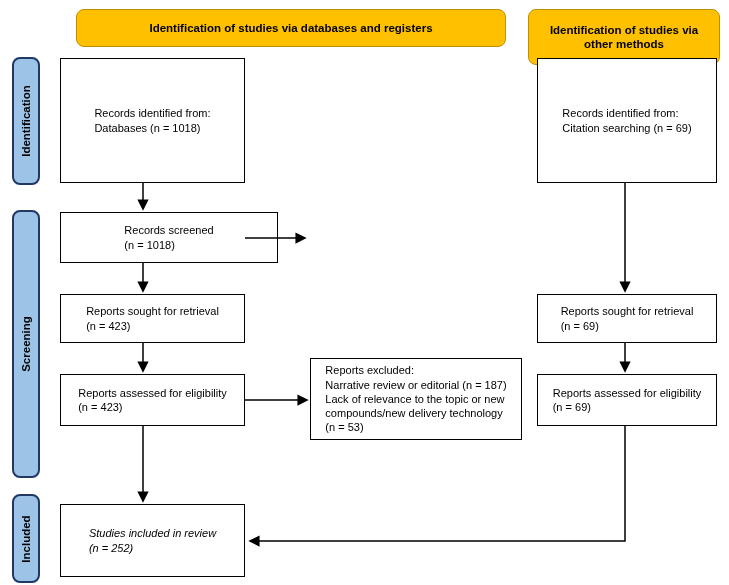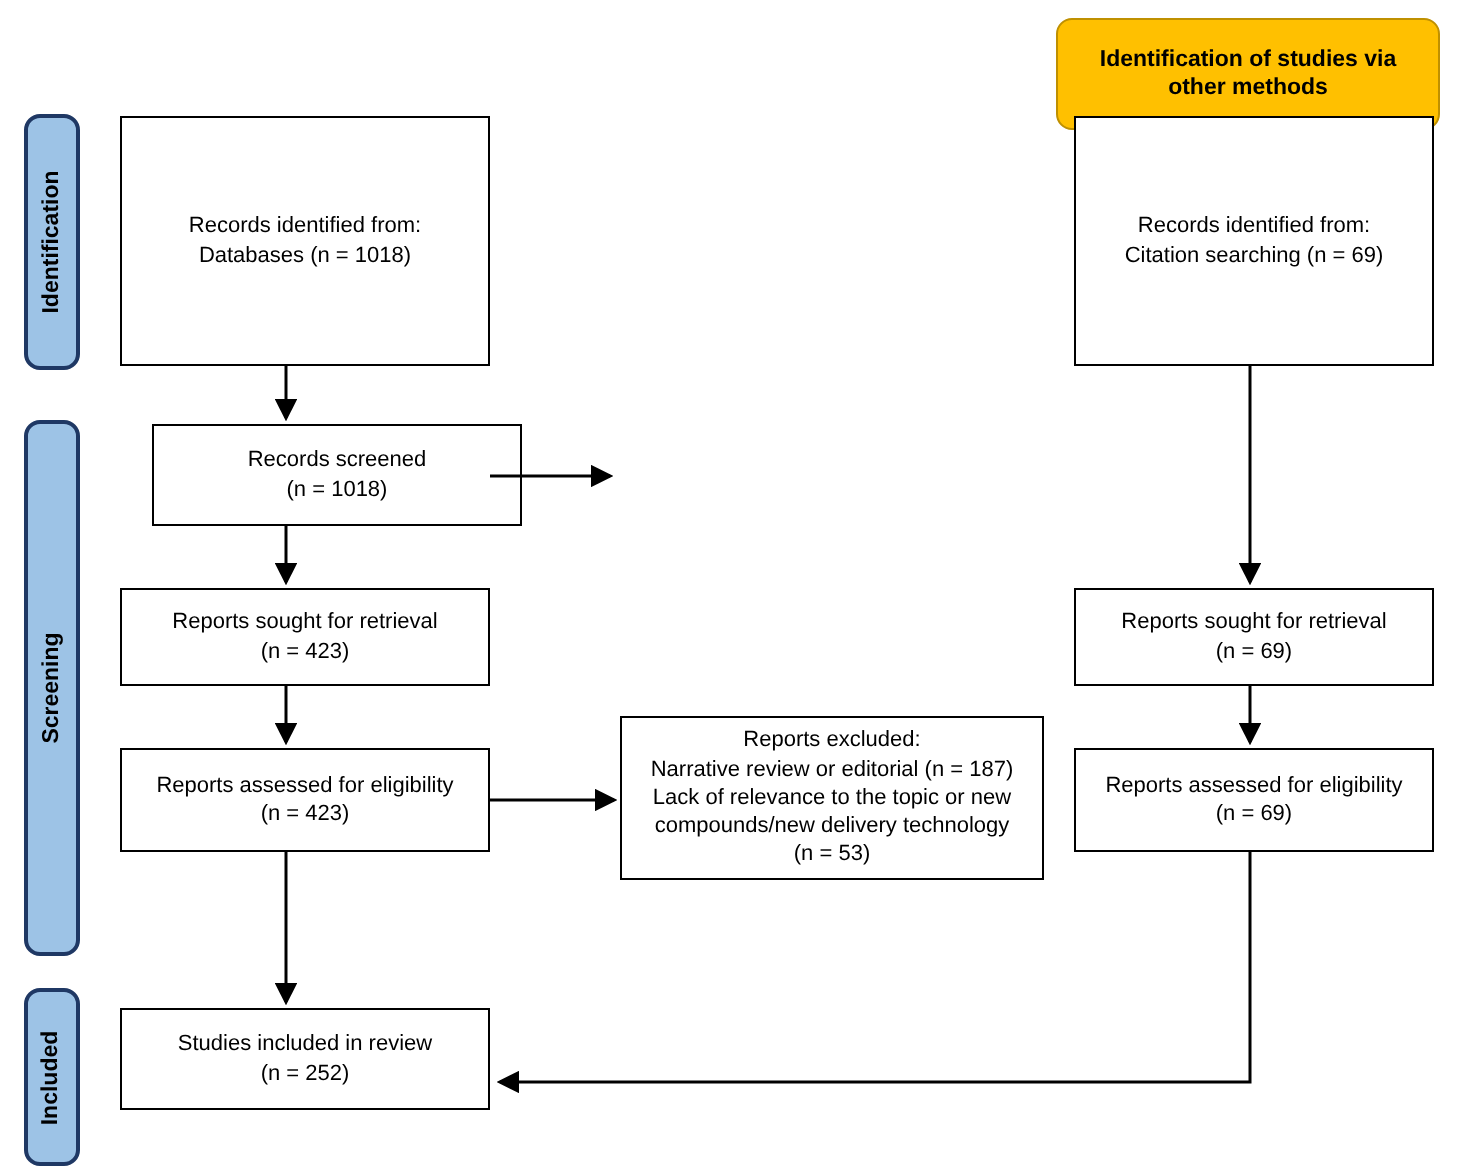--- a/index.html
+++ b/index.html
@@ -55,31 +55,31 @@
   .stage-screening      { top: 210px; height: 268px; }
   .stage-included       { top: 494px; height: 89px;  }
   .box {
     position: absolute;
     box-sizing: border-box;
     background: #fff;
     border: 1.5px solid var(--box-border, #000);
     display: flex;
     align-items: center;
     justify-content: center;
-    text-align: center;
+    text-align: left;
     font-size: 11px;
     line-height: 1.3;
     white-space: pre-line;
     padding: 3px 6px;
   }
   .b-rec-id-db    { left: 60px;  top: 58px;  width: 185px; height: 125px; }
-  .b-rec-screen   { left: 76px;  top: 212px; width: 185px; height: 51px;  }
+  .b-rec-screen   { left: 60px;  top: 212px; width: 218px; height: 51px;  }
   .b-rep-sought-db{ left: 60px;  top: 294px; width: 185px; height: 49px;  }
   .b-rep-assess-db{ left: 60px;  top: 374px; width: 185px; height: 52px;  }
-  .b-included     { left: 60px;  top: 504px; width: 185px; height: 51px;  }
+  .b-included     { left: 60px;  top: 504px; width: 185px; height: 73px; font-style: italic;  }
   .b-rec-excl     { left: 308px; top: 210px; width: 190px; height: 56px;  }
   .b-rep-excl     { left: 310px; top: 358px; width: 212px; height: 82px;  }
   .b-rec-id-cit   { left: 537px; top: 58px;  width: 180px; height: 125px; }
   .b-rep-sought-ot{ left: 537px; top: 294px; width: 180px; height: 49px;  }
   .b-rep-assess-ot{ left: 537px; top: 374px; width: 180px; height: 52px;  }
   svg.arrows {
     position: absolute;
     left: 0;
     top: 0;
     pointer-events: none;
@@ -89,20 +89,23 @@
     stroke-width: 1.5;
     fill: none;
   }
   #ah path { fill: var(--arrow, #000); }
 </style>
 </head>
 <body>
 
 <div class="canvas">
 
+  <div class="hdr hdr-db">
+    <span style="white-space:normal">Identification of studies via databases and registers</span>
+  </div>
   <div class="hdr hdr-other">
     <span style="white-space:pre-line">Identification of studies via
 other methods</span>
   </div>
 
   <div class="stage stage-identification">
     <span>Identification</span>
   </div>
   <div class="stage stage-screening">
     <span>Screening</span>

